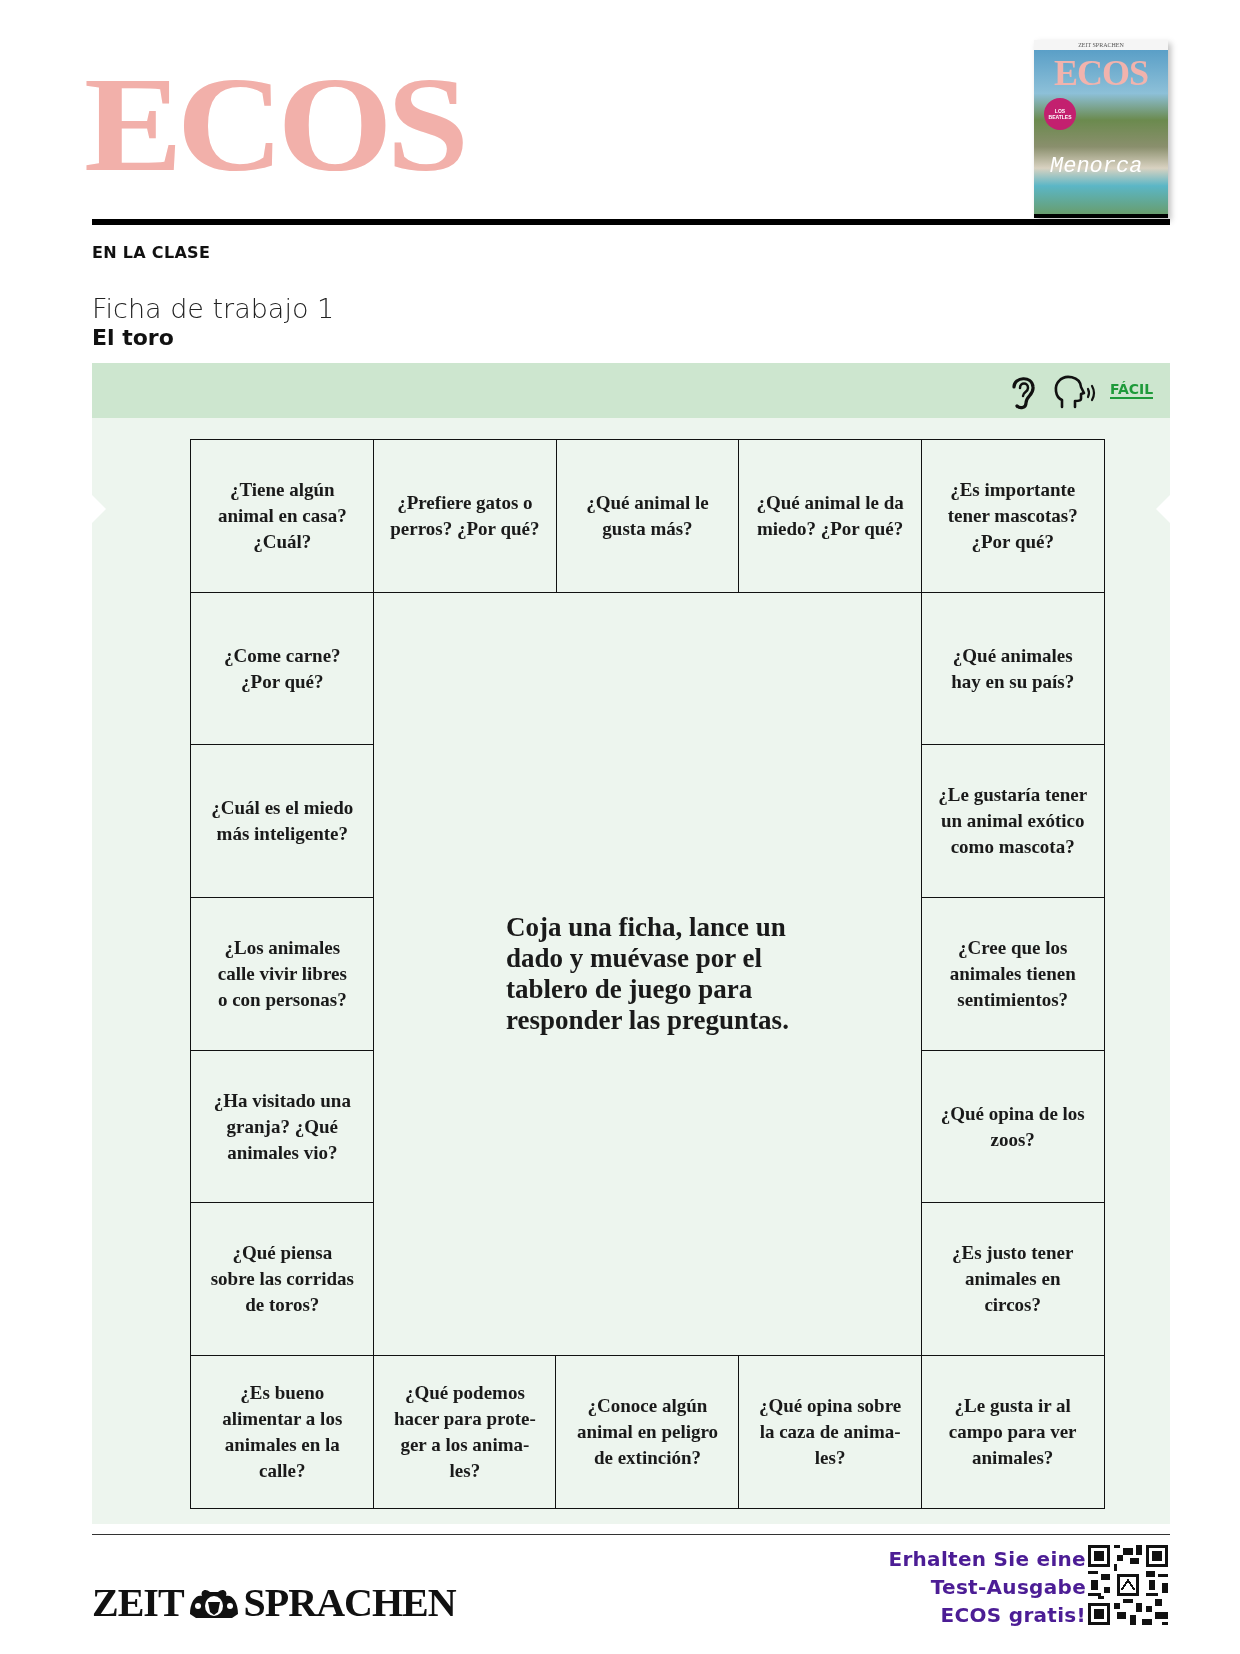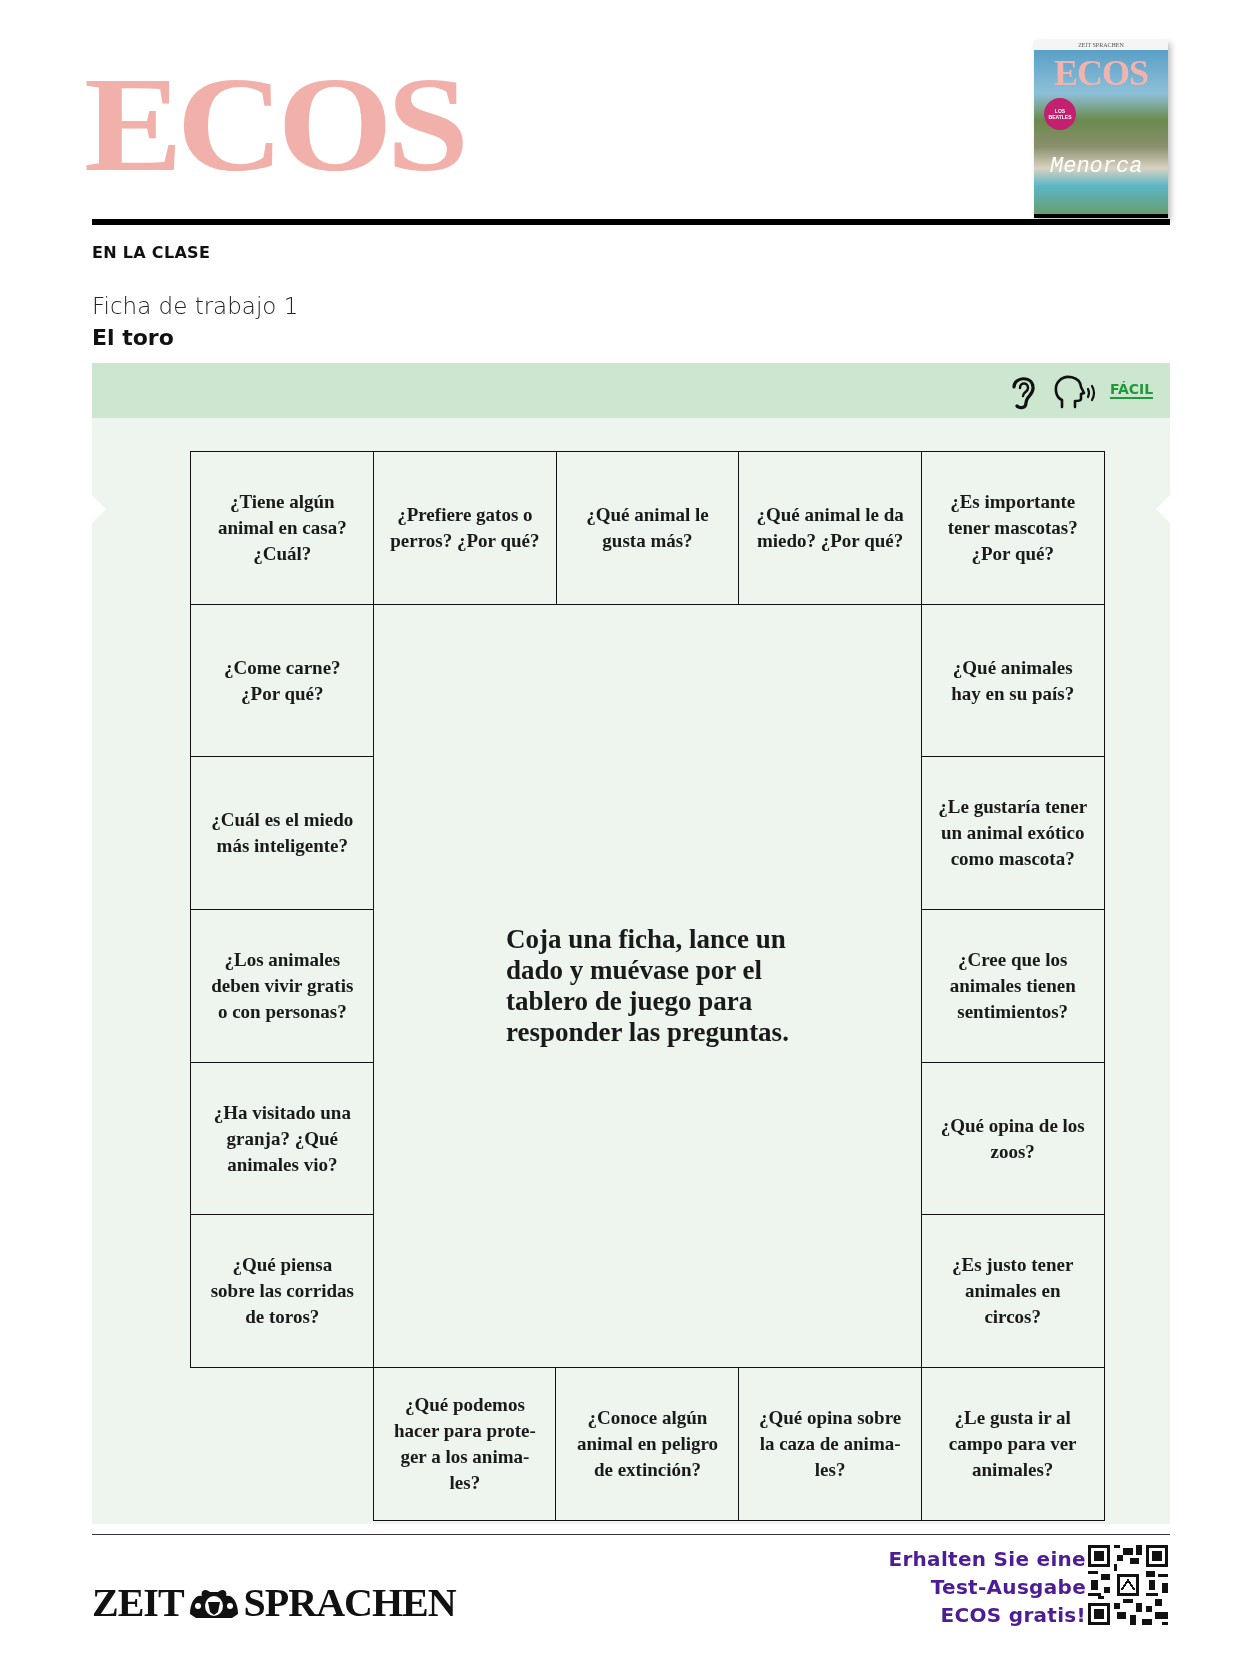--- a/index.html
+++ b/index.html
@@ -21,34 +21,34 @@
   }
   .cover-brand { position: absolute; top: 2px; left: 0; right: 0; text-align: center; font-family: "Liberation Serif", serif; font-size: 6px; color: #555; }
   .cover-title { position: absolute; top: 12px; left: 0; right: 0; text-align: center; font-family: "Liberation Serif", serif; font-weight: bold; font-size: 36px; color: #f1b3ad; letter-spacing: -1px; }
   .cover-badge { position: absolute; top: 58px; left: 10px; width: 32px; height: 32px; border-radius: 50%; background: #c3206f; color: #fff; font-size: 5px; text-align: center; padding-top: 10px; font-weight: bold; }
   .cover-sub { position: absolute; top: 114px; left: 16px; font-family: Liberation Mono, monospace; font-style: italic; font-size: 22px; color: #fff; }
   .cover-bottom { position: absolute; bottom: 0; left: 0; right: 0; height: 4px; background: #000; }
 
   .rule-top { position: absolute; left: 92px; top: 219px; width: 1078px; height: 6px; background: #000; }
 
   .kicker { position: absolute; left: 92px; top: 243px; font-family: "DejaVu Sans", sans-serif; font-weight: bold; font-size: 16px; letter-spacing: 0.3px; }
-  .subtitle { position: absolute; left: 92px; top: 293px; font-family: "DejaVu Sans", sans-serif; font-weight: 200; font-size: 23px; color: #222; }
+  .subtitle { position: absolute; left: 92px; top: 293px; font-family: "DejaVu Sans", sans-serif; font-weight: 200; font-size: 27px; color: #222; }
   .title { position: absolute; left: 92px; top: 325px; font-family: "DejaVu Sans", sans-serif; font-weight: bold; font-size: 22px; }
 
   .header-band { position: absolute; left: 92px; top: 363px; width: 1078px; height: 55px; background: #cde6cf; }
   .ear-icon { position: absolute; left: 1008px; top: 373px; width: 30px; height: 38px; }
   .speak-icon { position: absolute; left: 1052px; top: 373px; width: 46px; height: 38px; }
   .level { position: absolute; left: 1110px; top: 381px; font-family: "DejaVu Sans", sans-serif; font-weight: bold; font-size: 14px; color: #1e9a3a; border-bottom: 2px solid #1e9a3a; line-height: 16px; }
 
   .panel { position: absolute; left: 92px; top: 418px; width: 1078px; height: 1106px; background: #edf5ee; }
   .notch-l { position: absolute; left: 92px; top: 495px; width: 0; height: 0; border-top: 14px solid transparent; border-bottom: 14px solid transparent; border-left: 14px solid #ffffff; }
   .notch-r { position: absolute; left: 1156px; top: 495px; width: 0; height: 0; border-top: 14px solid transparent; border-bottom: 14px solid transparent; border-right: 14px solid #ffffff; }
 
   .board {
-    position: absolute; left: 191px; top: 452px;
+    position: absolute; left: 191px; top: 440px;
     width: 913px; height: 1068px;
     display: grid;
     grid-template-columns: repeat(5, 1fr);
     grid-template-rows: repeat(7, 1fr);
   }
   .cell {
     border: 1.5px solid #111;
     margin: -0.75px;
     display: flex; align-items: center; justify-content: center;
     text-align: center;
@@ -127,21 +127,21 @@
 miedo? ¿Por qué?</div>
   <div class="cell" style="grid-column:5;grid-row:1">¿Es importante
 tener mascotas?
 ¿Por qué?</div>
 
   <div class="cell" style="grid-column:1;grid-row:2">¿Come carne?
 ¿Por qué?</div>
   <div class="cell" style="grid-column:1;grid-row:3">¿Cuál es el miedo
 más inteligente?</div>
   <div class="cell" style="grid-column:1;grid-row:4">¿Los animales
-deben vivir gratis
+calle vivir libres
 o con personas?</div>
   <div class="cell" style="grid-column:1;grid-row:5">¿Ha visitado una
 granja? ¿Qué
 animales vio?</div>
   <div class="cell" style="grid-column:5;grid-row:2">¿Qué animales
 hay en su país?</div>
 
   <div class="cell" style="grid-column:1;grid-row:6">¿Qué piensa
 sobre las corridas
 de toros?</div>
@@ -155,20 +155,24 @@
 zoos?</div>
   <div class="cell" style="grid-column:5;grid-row:6">¿Es justo tener
 animales en
 circos?</div>
 
   <div class="center">Coja una ficha, lance un
 dado y muévase por el
 tablero de juego para
 responder las preguntas.</div>
 
+  <div class="cell" style="grid-column:1;grid-row:7">¿Es bueno
+alimentar a los
+animales en la
+calle?</div>
   <div class="cell" style="grid-column:2;grid-row:7">¿Qué podemos
 hacer para prote-
 ger a los anima-
 les?</div>
   <div class="cell" style="grid-column:3;grid-row:7">¿Conoce algún
 animal en peligro
 de extinción?</div>
   <div class="cell" style="grid-column:4;grid-row:7">¿Qué opina sobre
 la caza de anima-
 les?</div>

